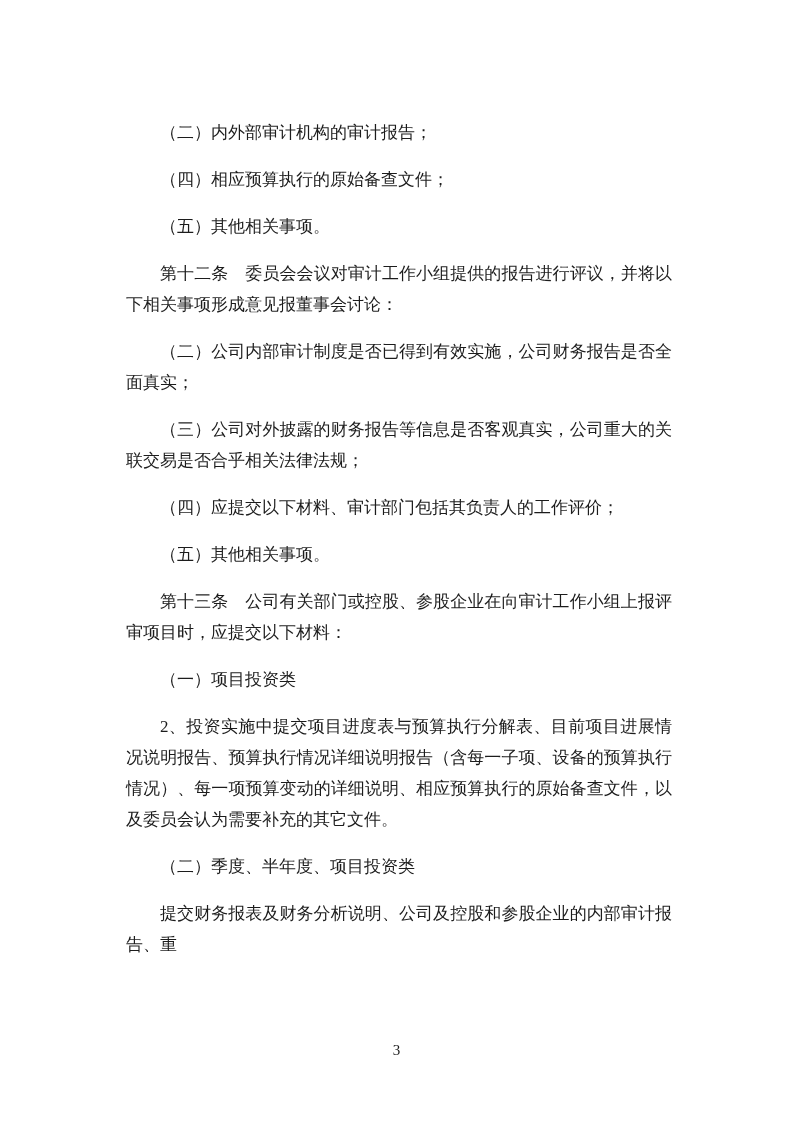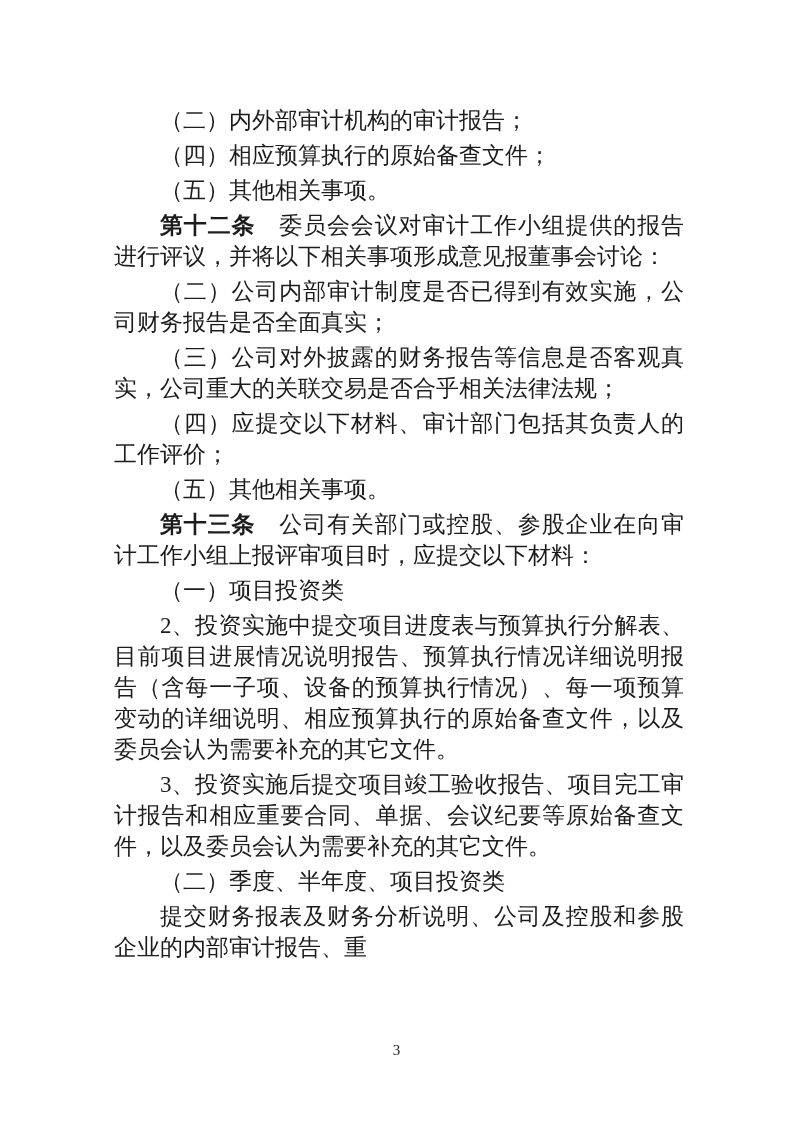--- a/index.html
+++ b/index.html
@@ -16,31 +16,31 @@
     font-family: "Liberation Serif", "DejaVu Serif", serif;
     color: #1c1c1c;
   }
   .doc-body {
     position: absolute;
     top: 101px;
     left: 110px;
     width: 578px;
   }
   .para {
-    margin: 4px;
+    margin: 16px;
     padding: 0;
-    font-size: 23px;
+    font-size: 17px;
     line-height: 31px;
     text-align: justify;
     text-indent: 2em;
     letter-spacing: 0;
     word-break: break-all;
   }
   .lead {
-    font-weight: bold;
+    font-weight: normal;
   }
   .page-footer {
     position: absolute;
     left: 0;
     bottom: 63px;
     width: 100%;
     text-align: center;
     font-size: 15px;
     line-height: 18px;
     color: #1c1c1c;
@@ -55,18 +55,17 @@
     <p class="para"><span>（四）相应预算执行的原始备查文件；</span></p>
     <p class="para"><span>（五）其他相关事项。</span></p>
     <p class="para"><b class="lead">第十二条</b><span>　委员会会议对审计工作小组提供的报告进行评议，并将以下相关事项形成意见报董事会讨论：</span></p>
     <p class="para"><span>（二）公司内部审计制度是否已得到有效实施，公司财务报告是否全面真实；</span></p>
     <p class="para"><span>（三）公司对外披露的财务报告等信息是否客观真实，公司重大的关联交易是否合乎相关法律法规；</span></p>
     <p class="para"><span>（四）应提交以下材料、审计部门包括其负责人的工作评价；</span></p>
     <p class="para"><span>（五）其他相关事项。</span></p>
     <p class="para"><b class="lead">第十三条</b><span>　公司有关部门或控股、参股企业在向审计工作小组上报评审项目时，应提交以下材料：</span></p>
     <p class="para"><span>（一）项目投资类</span></p>
     <p class="para"><span>2、投资实施中提交项目进度表与预算执行分解表、目前项目进展情况说明报告、预算执行情况详细说明报告（含每一子项、设备的预算执行情况）、每一项预算变动的详细说明、相应预算执行的原始备查文件，以及委员会认为需要补充的其它文件。</span></p>
-    <p class="para"><span>3、投资实施后提交项目竣工验收报告、项目完工审计报告和相应重要合同、单据、会议纪要等原始备查文件，以及委员会认为需要补充的其它文件。</span></p>
     <p class="para"><span>（二）季度、半年度、项目投资类</span></p>
     <p class="para"><span>提交财务报表及财务分析说明、公司及控股和参股企业的内部审计报告、重</span></p>
   </div>
   <div class="page-footer">3</div>
 </div>
 
 </body></html>

